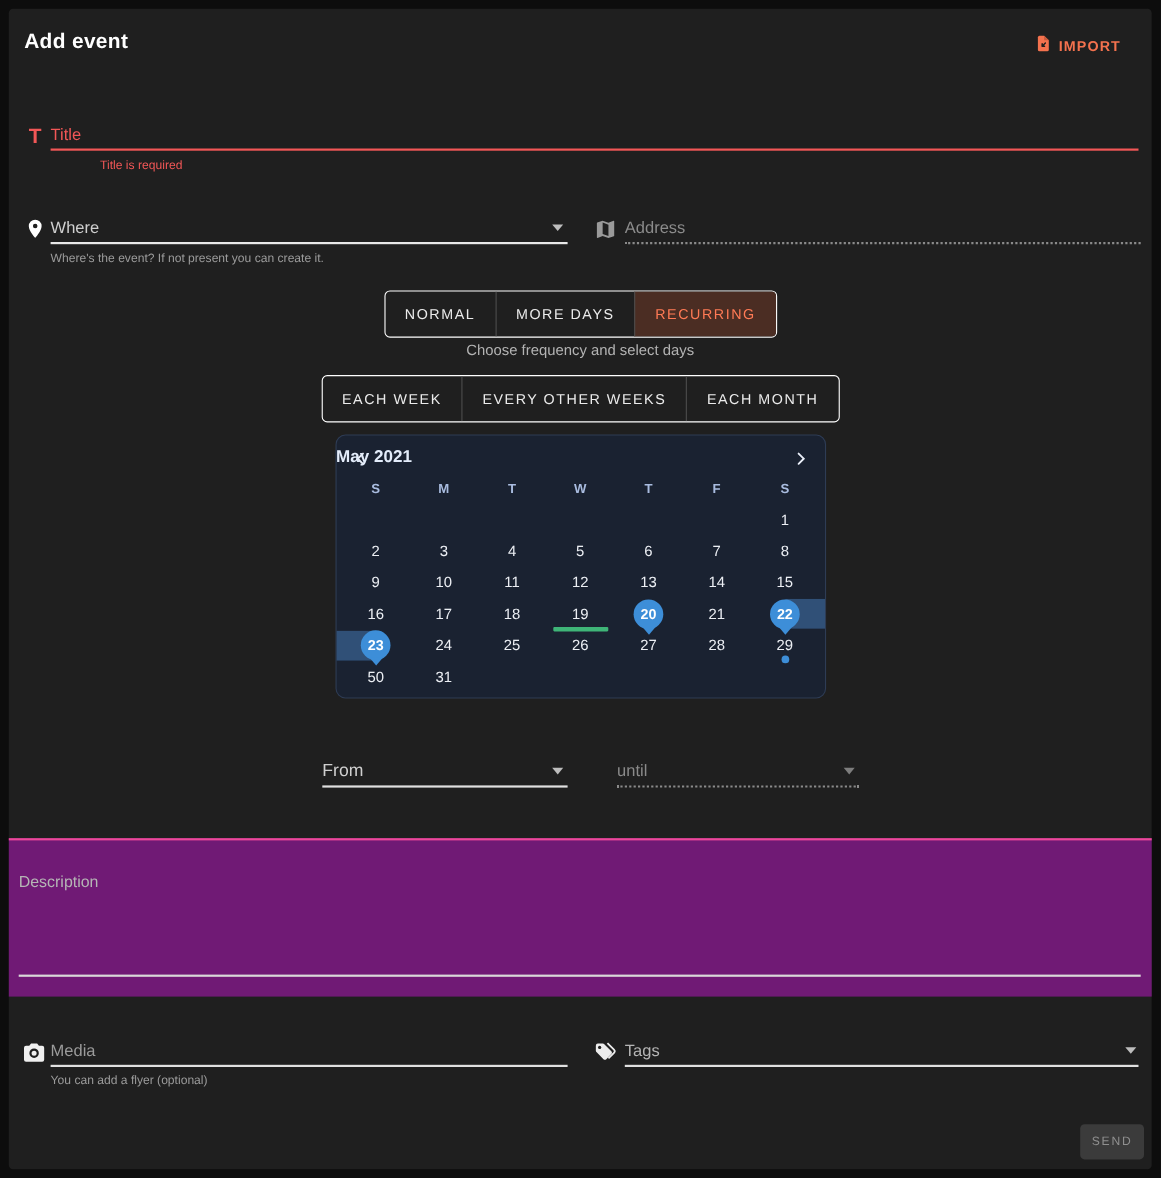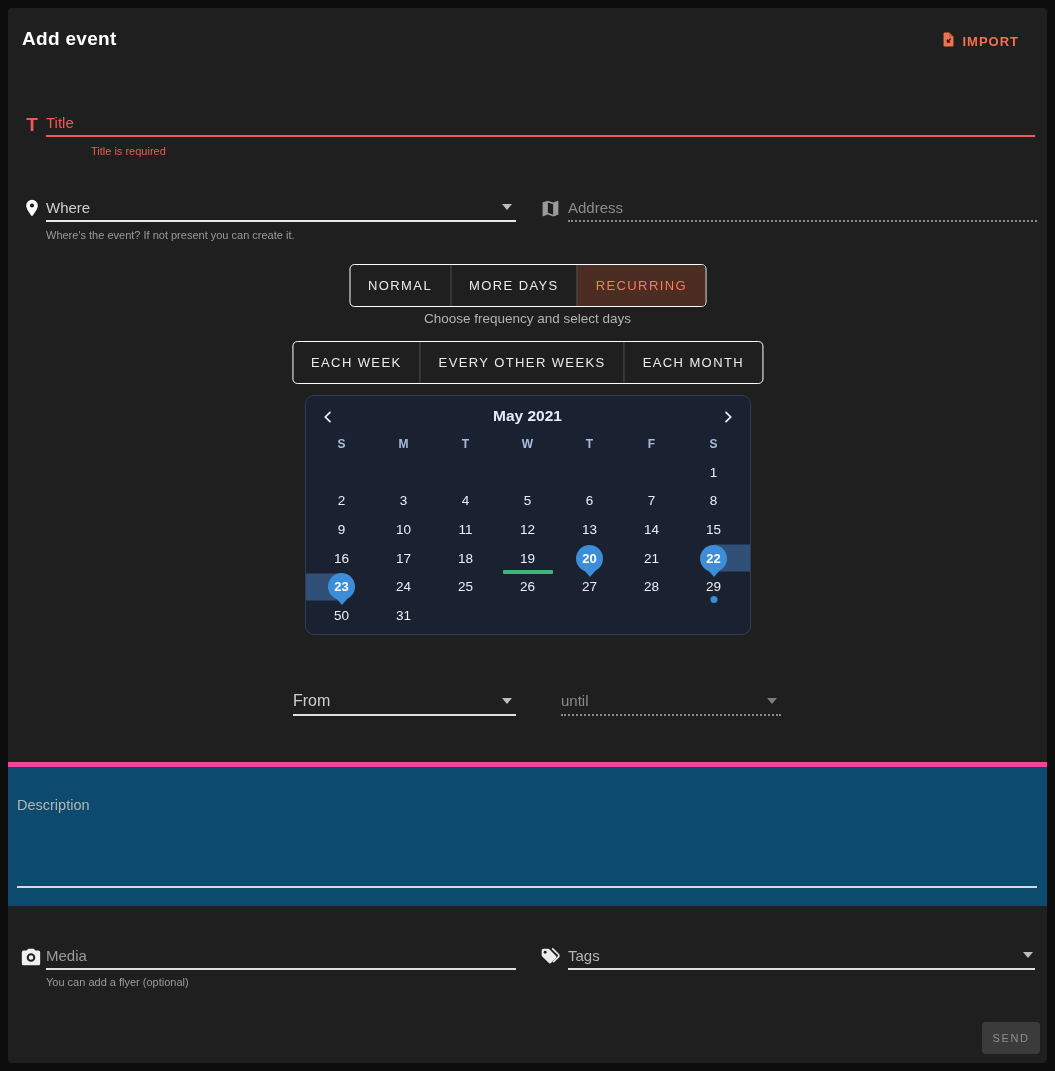--- a/index.html
+++ b/index.html
@@ -34,40 +34,40 @@
   .freq-group { top:333px; }
   .group-btn { padding:13px 18px; background:transparent; border:none; border-left:1px solid #4d4d4d; color:#ebebeb; font-family:inherit; font-size:13px; letter-spacing:1.4px; cursor:pointer; white-space:nowrap; }
   .group-btn:first-child { border-left:none; }
   .group-btn.active { background:#4b2d23; color:#ff7a55; }
   .tab-caption { position:absolute; top:303px; left:0; right:0; text-align:center; color:#b3b3b3; font-size:13.5px; }
 
   
   .calendar { position:absolute; left:50%; transform:translateX(-50%); top:387px; width:446px; height:240px; background:#1a2231; border:1px solid #2e3c55; border-radius:9px; }
   .cal-nav { position:absolute; top:8px; width:28px; height:28px; display:flex; align-items:center; justify-content:center; background:none; border:none; cursor:pointer; }
   .cal-nav.prev { left:8px; } .cal-nav.next { right:8px; }
-  .cal-month { position:absolute; top:11px; left:0; right:0; text-align:center; color:#e3ecfa; font-size:15.5px; font-weight:bold; }
+  .cal-month { position:absolute; top:11px; left:0; right:0; color:#e3ecfa; font-size:15.5px; font-weight:bold; }
   .cal-weekdays { position:absolute; top:41px; left:5px; right:5px; display:grid; grid-template-columns:repeat(7,1fr); }
   .cal-wd { text-align:center; font-size:12px; font-weight:bold; color:#a9bcdf; }
   .cal-grid { position:absolute; top:62px; left:5px; right:5px; }
   .cal-row { display:grid; grid-template-columns:repeat(7,1fr); height:28.6px; position:relative; }
   .cal-cell { position:relative; display:flex; align-items:center; justify-content:center; font-size:13.5px; color:#eceff4; cursor:pointer; }
   .balloon { position:relative; z-index:2; width:27px; height:27px; border-radius:50%; background:#3d8ed8; display:flex; align-items:center; justify-content:center; color:#fff; font-weight:bold; font-size:13px; }
   .balloon::after { content:""; position:absolute; bottom:-5px; left:50%; transform:translateX(-50%); border-left:6px solid transparent; border-right:6px solid transparent; border-top:7px solid #3d8ed8; }
   .band { position:absolute; top:50%; transform:translateY(-50%); height:27px; background:#305077; z-index:1; }
   .band-right { left:50%; right:-5px; }
   .band-left  { left:-5px; right:50%; }
   .green-underline { position:absolute; left:50%; transform:translateX(-50%); bottom:-2px; width:50px; height:4.5px; background:#3fb578; border-radius:1px; z-index:1; }
   .day-dot { position:absolute; left:50%; transform:translateX(-50%); bottom:-2px; width:7px; height:7px; border-radius:50%; background:#3d8ed8; z-index:2; }
 
   
   .from-box { position:absolute; left:285px; top:679px; width:223px; height:29px; border-bottom:2px solid #e0e0e0; display:flex; align-items:center; justify-content:space-between; color:#cfcfcf; font-size:16px; padding-right:4px; }
   .until-box { position:absolute; left:529px; top:679px; width:220px; height:29px; border-bottom:2px dotted #8a8a8a; display:flex; align-items:center; justify-content:space-between; color:#8a8a8a; font-size:15px; padding-right:4px;margin-left:24px; }
 
   
-  .desc-section { position:absolute; left:0; right:0; top:754px; height:144px; background:#0c4a6e; border-top:5px solid #ec4899; }
+  .desc-section { position:absolute; left:0; right:0; top:754px; height:144px; background:#701a75; border-top:2px solid #ec4899; }
   .desc-label { position:absolute; left:9px; top:30px; color:#b5b5b5; font-size:14.5px; }
   .desc-underline { position:absolute; left:9px; right:10px; bottom:18px; border-bottom:2px solid #d9d9d9; }
 
   
   .media-icon { left:11px; top:938px; }
   .media-box { position:absolute; left:38px; top:934px; width:470px; height:28px; border-bottom:2px solid #e0e0e0; display:flex; align-items:center; color:#9b9b9b; font-size:15px; }
   .media-helper { left:38px; top:968px; }
   .tags-icon { left:529px; top:938px; }
   .tags-box { position:absolute; left:560px; top:934px; right:12px; height:28px; border-bottom:2px solid #e0e0e0; display:flex; align-items:center; justify-content:space-between; color:#b5b5b5; font-size:15px; padding-right:2px; }
 

